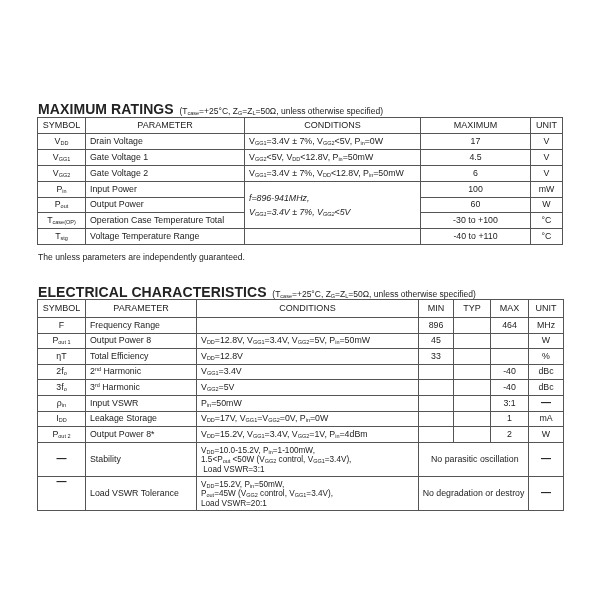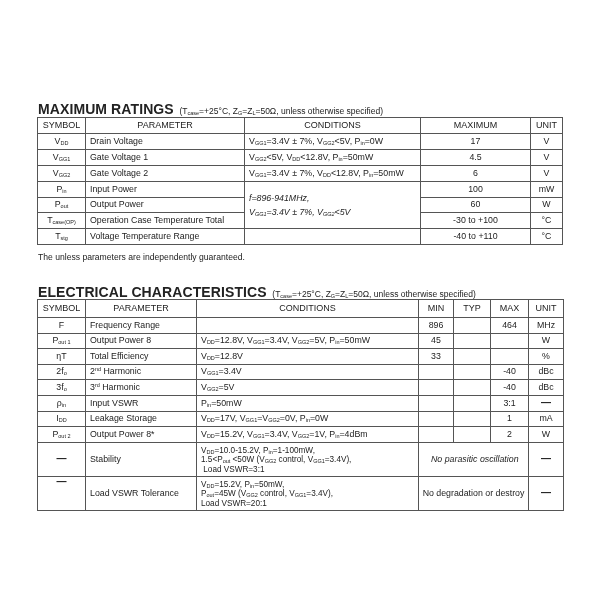--- a/index.html
+++ b/index.html
@@ -198,21 +198,21 @@
     <td>V<sub>DD</sub>=15.2V, V<sub>GG1</sub>=3.4V, V<sub>GG2</sub>=1V, P<sub>in</sub>=4dBm</td>
     <td class="c"></td>
     <td class="c"></td>
     <td class="c">2</td>
     <td class="c">W</td>
   </tr>
   <tr class="tall" style="height:33px;">
     <td class="c dash">—</td>
     <td>Stability</td>
     <td class="cond">V<sub>DD</sub>=10.0-15.2V, P<sub>in</sub>=1-100mW,<br>1.5&lt;P<sub>out</sub> &lt;50W (V<sub>GG2</sub> control, V<sub>GG1</sub>=3.4V),<br>&nbsp;Load VSWR=3:1</td>
-    <td class="c" colspan="3" style="padding:12px;font-style:italic;">No parasitic oscillation</td>
+    <td class="c" colspan="3" style="padding:12px;">No parasitic oscillation</td>
     <td class="c dash">—</td>
   </tr>
   <tr class="tall" style="height:34px;">
     <td class="c dash" style="vertical-align:top;">—</td>
     <td>Load VSWR Tolerance</td>
     <td class="cond">V<sub>DD</sub>=15.2V, P<sub>in</sub>=50mW,<br>P<sub>out</sub>=45W (V<sub>GG2</sub> control, V<sub>GG1</sub>=3.4V),<br>Load VSWR=20:1</td>
     <td class="c" colspan="3" style="padding:0;">No degradation or destroy</td>
     <td class="c dash">—</td>
   </tr>
 </tbody>

